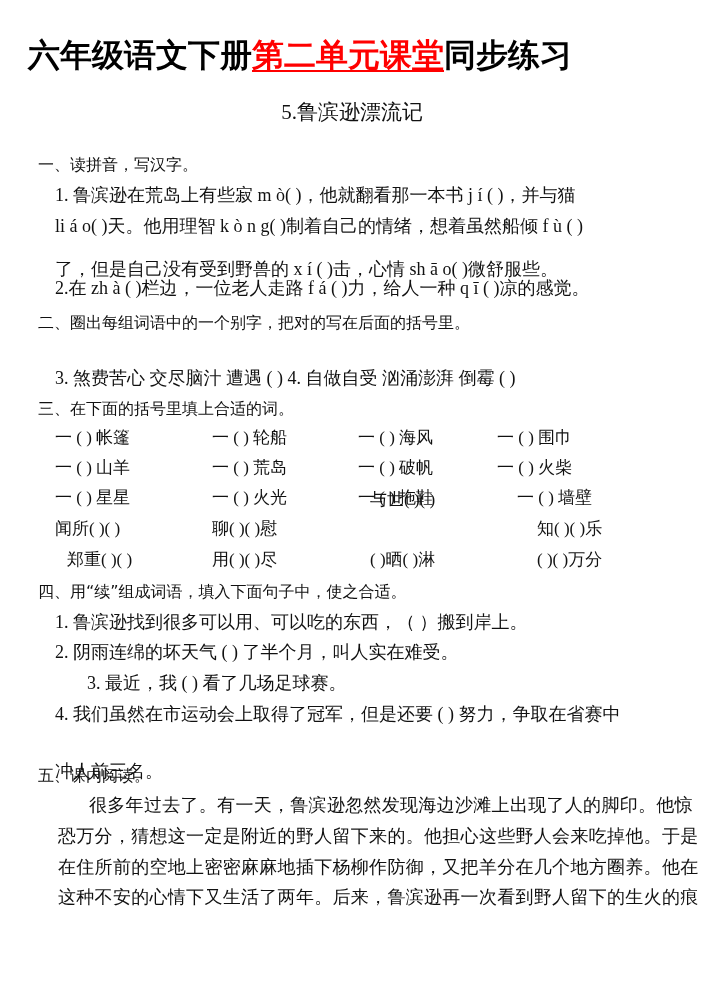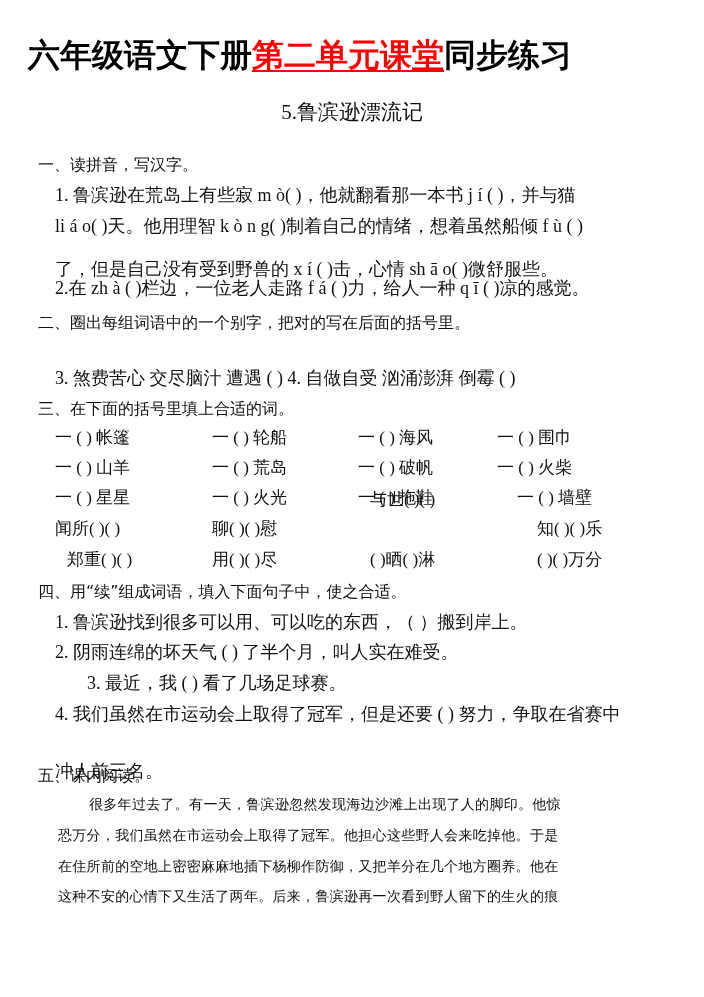--- a/index.html
+++ b/index.html
@@ -17,21 +17,21 @@
     }
     .line {
       position: absolute; white-space: nowrap;
       font-family: "Liberation Serif", "DejaVu Serif", serif; font-size: 18px; color: #111; line-height: 20px;
     }
     .heading {
       position: absolute; left: 38px; white-space: nowrap;
       font-family: "DejaVu Sans", sans-serif; font-size: 16px; color: #111; line-height: 20px;
     }
     .cell { position: absolute; white-space: nowrap; font-family: "Liberation Serif", "DejaVu Serif", serif; font-size: 17px; color: #111; line-height: 20px; }
-    .para { position: absolute; left: 58px; white-space: nowrap; font-family: "Liberation Serif","DejaVu Serif", serif; font-size: 14px; line-height: 20px; color:#111; letter-spacing: 0.3px; }
+    .para { position: absolute; left: 58px; white-space: nowrap; font-family: "Liberation Serif","DejaVu Serif", serif; font-size: 18px; line-height: 20px; color:#111; letter-spacing: 0.3px; }
   </style>
 </head>
 <body>
 
 <div class="page">
 
   <div class="title"><span>六年级语文下册</span><span class="hl">第二单元课堂</span><span>同步练习</span></div>
 
   <div class="subtitle">5.鲁滨逊漂流记</div>
 
@@ -73,17 +73,17 @@
 
   <div class="heading" style="top:582px;">四、用“续”组成词语，填入下面句子中，使之合适。</div>
   <div class="line" style="left:55px; top:612px;">1.  鲁滨逊找到很多可以用、可以吃的东西，（          ）搬到岸上。</div>
   <div class="line" style="left:55px; top:642px;">2.  阴雨连绵的坏天气 (          ) 了半个月，叫人实在难受。</div>
   <div class="line" style="left:55px; top:673px;margin-left:32px;">3.  最近，我 (          ) 看了几场足球赛。</div>
   <div class="line" style="left:55px; top:704px;">4.  我们虽然在市运动会上取得了冠军，但是还要 (          ) 努力，争取在省赛中</div>
   <div class="line" style="left:55px; top:734px;margin-top:27px;">冲人前三名。</div>
 
   <div class="heading" style="top:766px;">五、课内阅读。</div>
   <div class="para" style="left:89px; top:795px;">很多年过去了。有一天，鲁滨逊忽然发现海边沙滩上出现了人的脚印。他惊</div>
-  <div class="para" style="top:826px;">恐万分，我们虽然在市运动会上取得了冠军。他担心这些野人会来吃掉他。于是</div>
+  <div class="para" style="top:826px;">恐万分，猜想这一定是附近的野人留下来的。他担心这些野人会来吃掉他。于是</div>
   <div class="para" style="top:857px;">在住所前的空地上密密麻麻地插下杨柳作防御，又把羊分在几个地方圈养。他在</div>
   <div class="para" style="top:887px;">这种不安的心情下又生活了两年。后来，鲁滨逊再一次看到野人留下的生火的痕</div>
 
 </div>
 
 </body></html>

